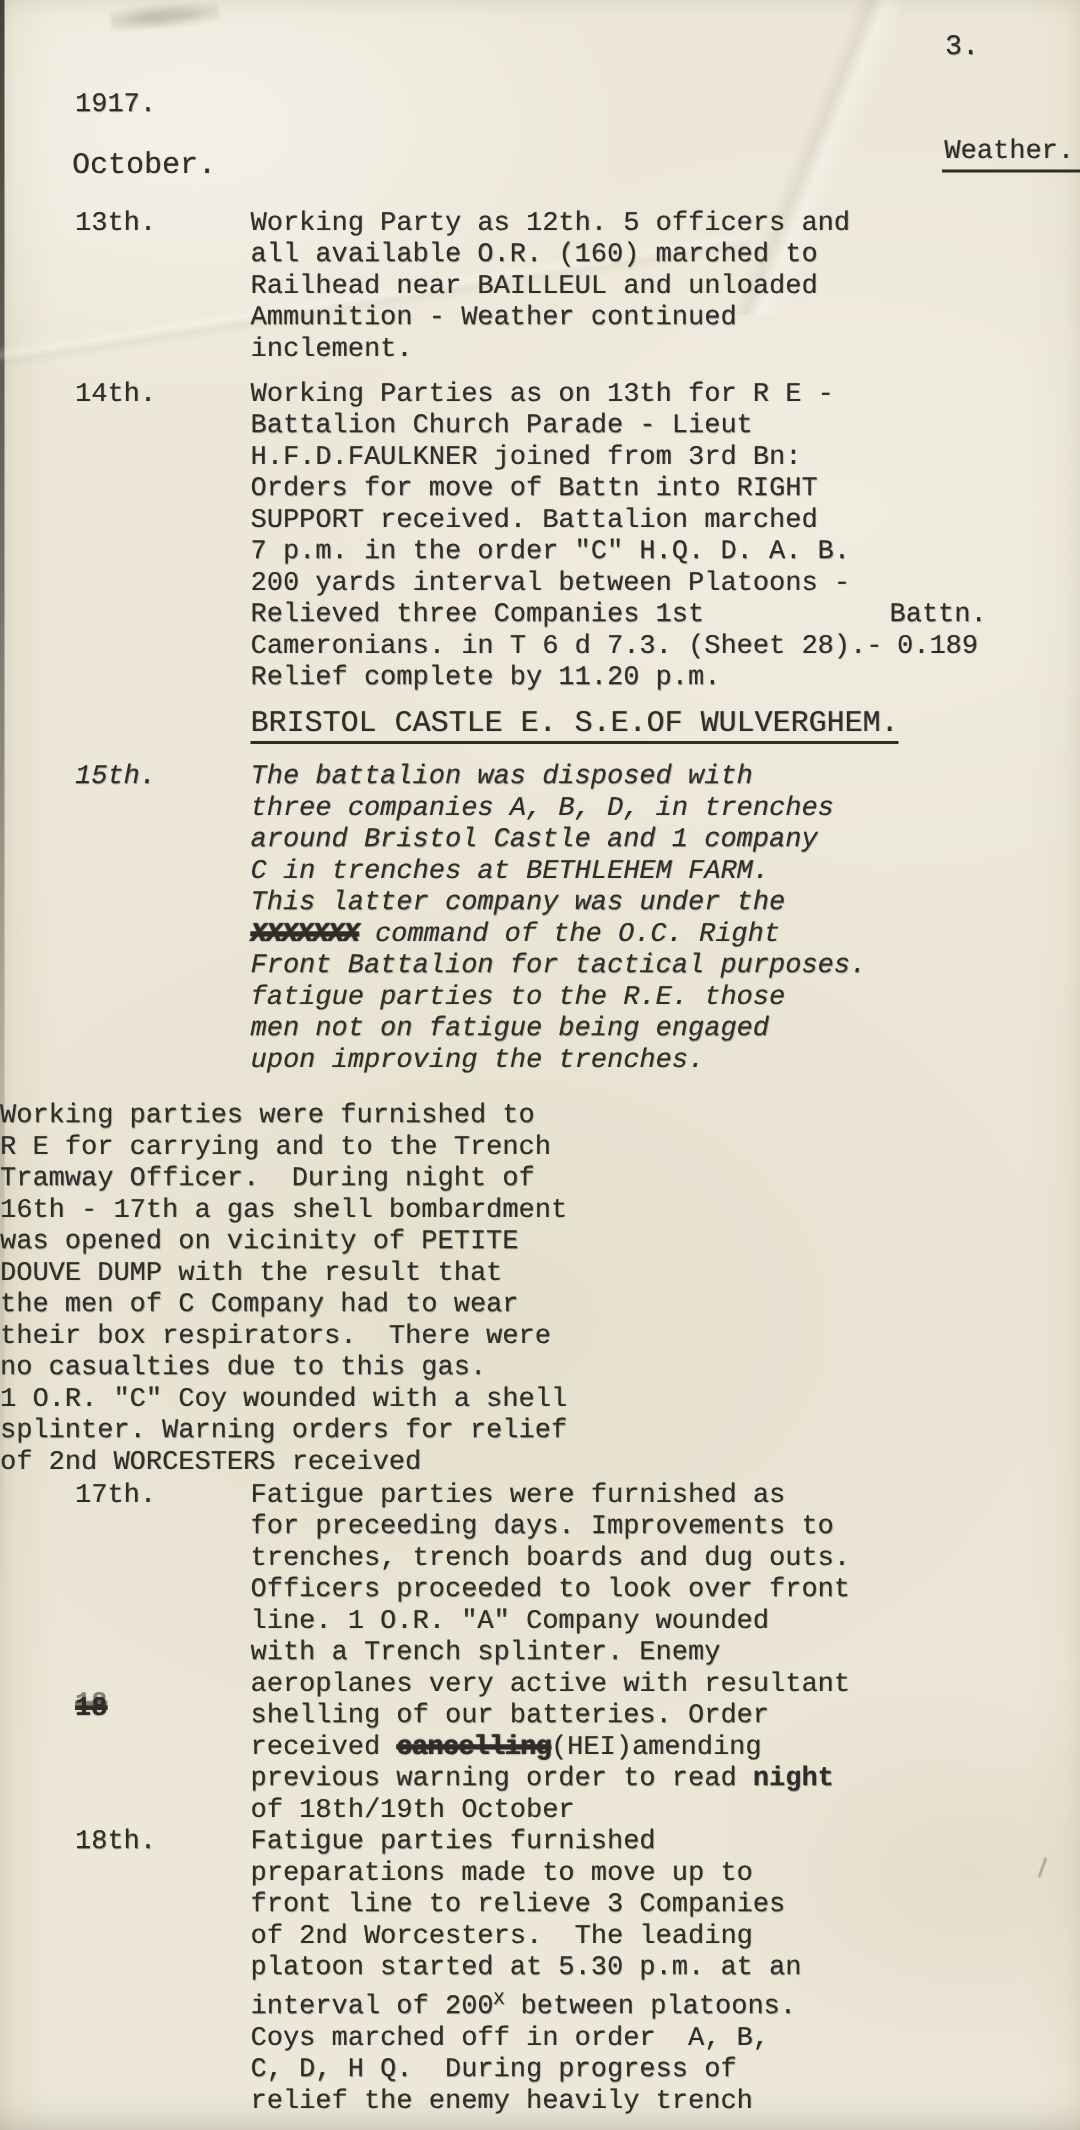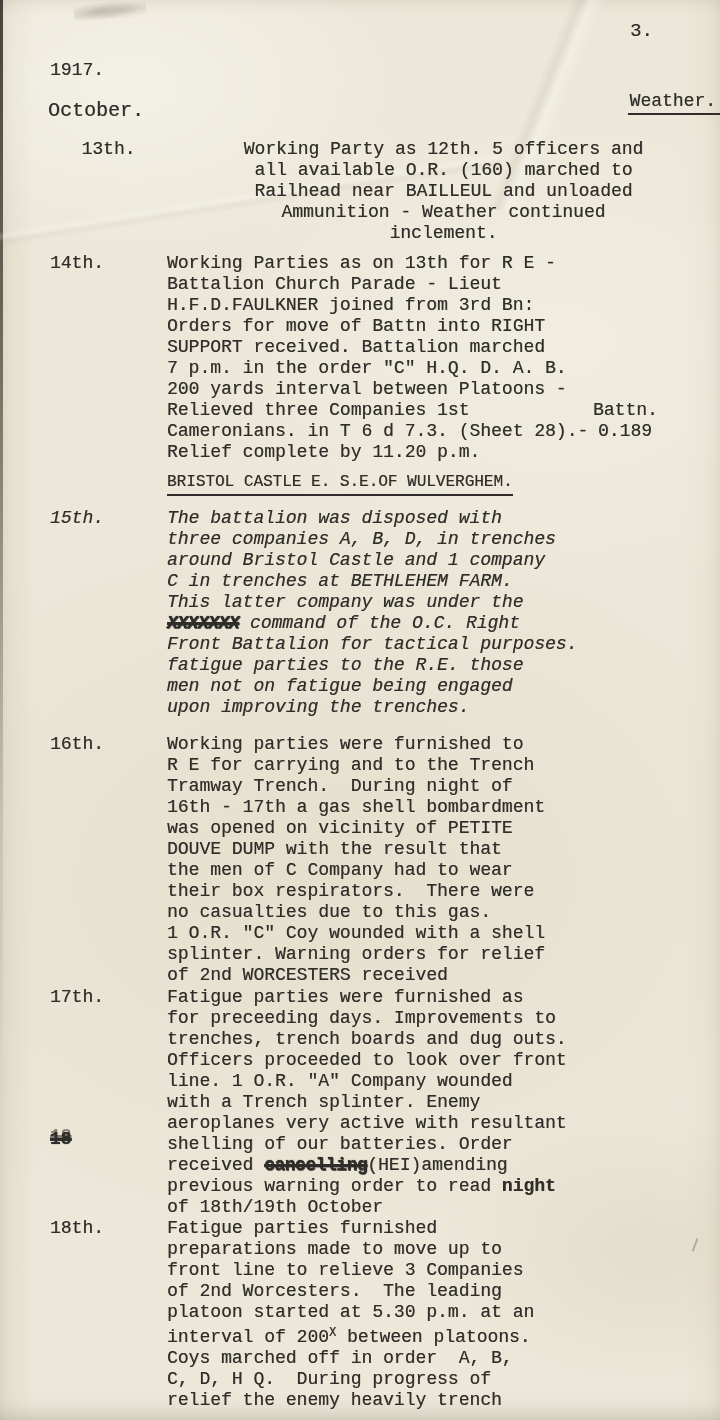--- a/index.html
+++ b/index.html
@@ -93,21 +93,21 @@
   .side-note { position: absolute; white-space: pre; }
   .margin-left-note {
     position: absolute; left: 50px;
     font-weight: bold;
     text-decoration: line-through;
     text-decoration-thickness: 3px;
     text-shadow: 0 -3px 0 rgba(47,45,41,0.55), 0 0 1px rgba(47,45,41,0.9);
   }
 
   .heading {
-    font-size: 16px; font-weight: normal;
+    font-size: 20px; font-weight: normal;
     line-height: 21px;
     margin: 7px 0 12px 167px;
     width: fit-content;
     padding-bottom: 1px;
     border-bottom: 2.5px solid #2f2d29;
   }
 </style>
 </head>
 <body>
 
@@ -117,21 +117,21 @@
   <div class="crease-tl"></div>
   <div class="smudge"></div>
   <div class="slash-mark"></div>
 
   <div class="pagenum">3.</div>
   <div class="year">1917.</div>
   <div class="month">October.</div>
   <div class="appendix">Weather.</div>
 
   <div class="content">
-    <section class="entry" style="margin-bottom: 9px; text-align: center;">
+    <section class="entry" style="margin-bottom: 9px;">
         <div class="date">13th.</div>
         <div class="body">
           <div class="line"><span>Working Party as 12th. 5 officers and</span></div>
           <div class="line"><span>all available O.R. (160) marched to</span></div>
           <div class="line"><span>Railhead near BAILLEUL and unloaded</span></div>
           <div class="line"><span>Ammunition - Weather continued</span></div>
           <div class="line"><span>inclement.</span></div>
         </div>
       </section>
     <section class="entry" style="margin-bottom: 9px;">
@@ -161,25 +161,24 @@
           <div class="line"><span>C in trenches at BETHLEHEM FARM.</span></div>
           <div class="line"><span>This latter company was under the</span></div>
           <div class="line"><span class="strike">XXXXXXX</span><span> command of the O.C. Right</span></div>
           <div class="line"><span>Front Battalion for tactical purposes.</span></div>
           <div class="line"><span>fatigue parties to the R.E. those</span></div>
           <div class="line"><span>men not on fatigue being engaged</span></div>
           <div class="line"><span>upon improving the trenches.</span></div>
         </div>
       </section>
     <section class="entry" style="margin-bottom: 1px;">
-        <div class="date">16th.</div>
         <div class="body">
           <div class="line"><span>Working parties were furnished to</span></div>
           <div class="line"><span>R E for carrying and to the Trench</span></div>
-          <div class="line"><span>Tramway Trench.  During night of</span></div>
+          <div class="line"><span>Tramway Officer.  During night of</span></div>
           <div class="line"><span>16th - 17th a gas shell bombardment</span></div>
           <div class="line"><span>was opened on vicinity of PETITE</span></div>
           <div class="line"><span>DOUVE DUMP with the result that</span></div>
           <div class="line"><span>the men of C Company had to wear</span></div>
           <div class="line"><span>their box respirators.  There were</span></div>
           <div class="line"><span>no casualties due to this gas.</span></div>
           <div class="line"><span>1 O.R. "C" Coy wounded with a shell</span></div>
           <div class="line"><span>splinter. Warning orders for relief</span></div>
           <div class="line"><span>of 2nd WORCESTERS received</span></div>
         </div>

